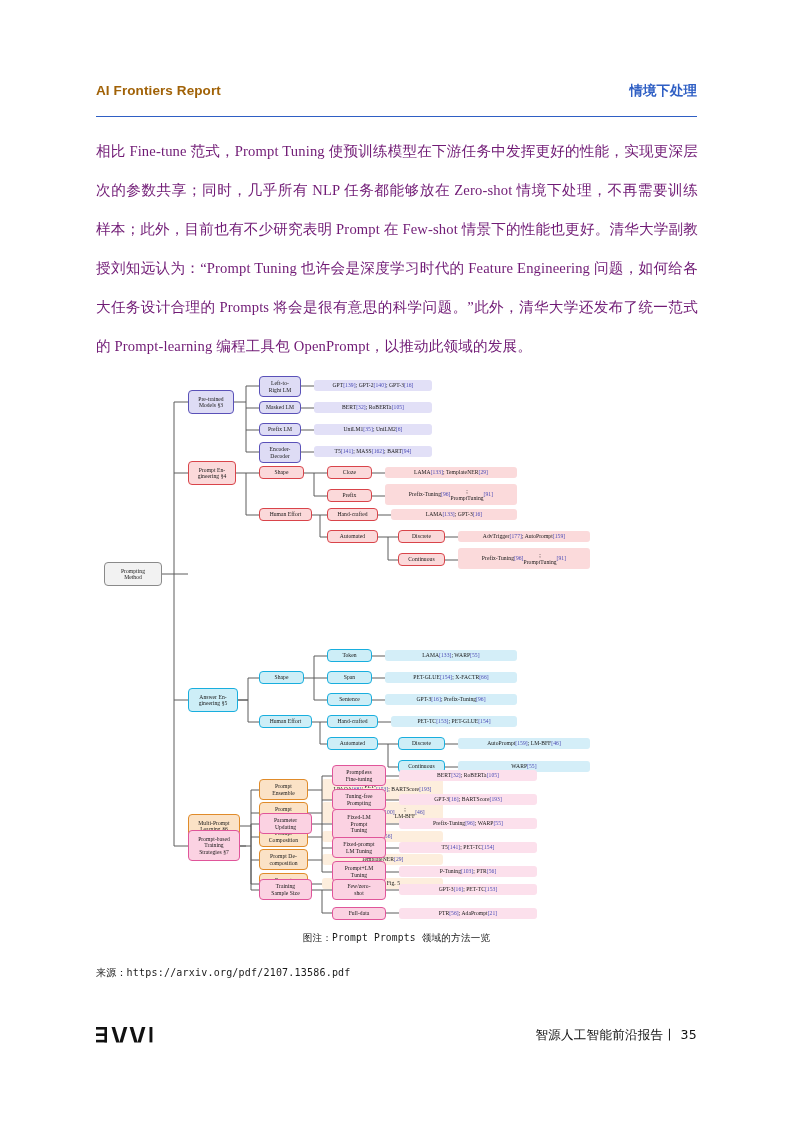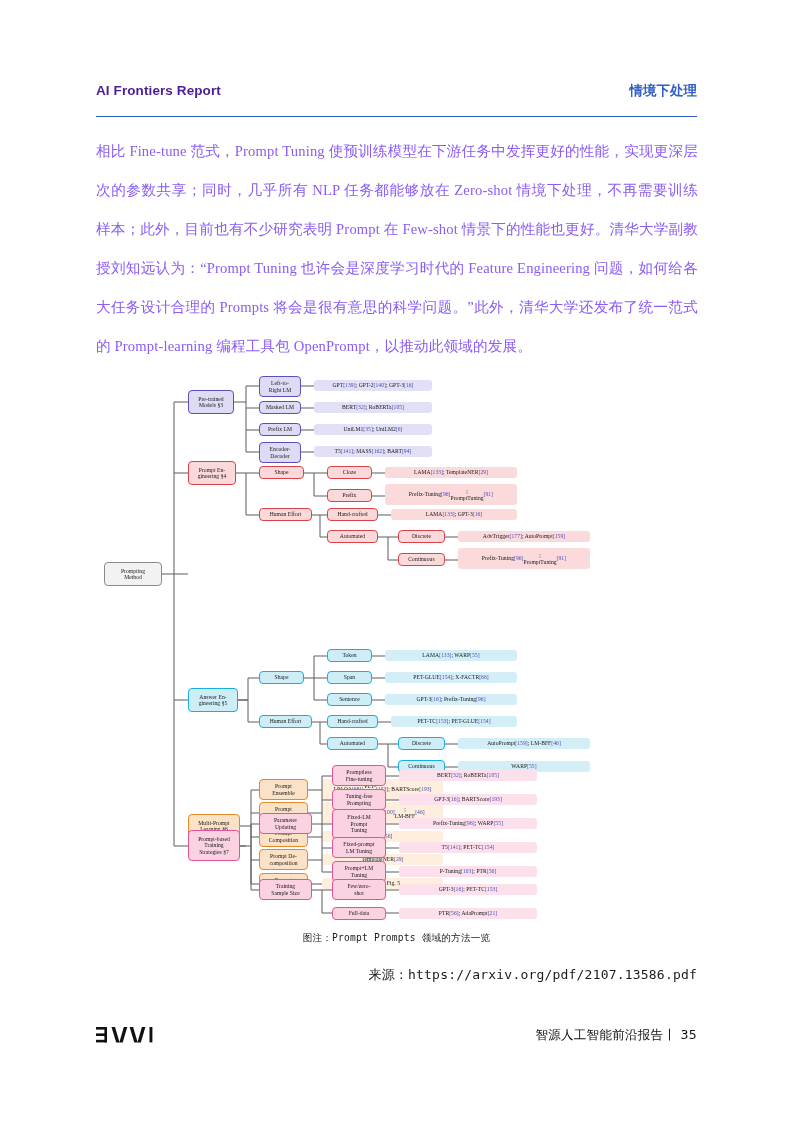--- a/index.html
+++ b/index.html
@@ -25,42 +25,42 @@
     height: 32px;
     border-bottom: 1.6px solid #2f5fc4;
     display: flex;
     align-items: flex-start;
     justify-content: space-between;
   }
   .header-left {
     font-family: "Liberation Sans", sans-serif;
     font-size: 13.5px;
     font-weight: bold;
-    color: #4c1d95;
+    color: #a16207;
     letter-spacing: 0.1px;
     line-height: 1;
   }
   .header-right {
     font-family: "DejaVu Sans", sans-serif;
     font-size: 13.5px;
     font-weight: bold;
     color: #2f5fc4;
     line-height: 1;
   }
 
   
   .body-text {
     position: absolute;
     left: 96px;
     top: 132px;
     width: 602px;
     font-family: "Liberation Serif", serif;
     font-size: 14.6px;
     line-height: 39px;
-    color: #8b5cf6;
+    color: #701a75;
     text-align: justify;
     text-justify: inter-character;
     letter-spacing: 0.15px;
   }
 
   
   .figure {
     position: absolute;
     left: 96px;
     top: 380px;
@@ -140,23 +140,23 @@
     font-family: "DejaVu Sans Mono", monospace;
     font-size: 9.6px;
     color: #1a1a1a;
     letter-spacing: 0.2px;
   }
   .fig-source {
     position: absolute;
     left: 96px;
     top: 966px;
     width: 601px;
-    text-align: right;
+    text-align: left;
     font-family: "DejaVu Sans Mono", monospace;
-    font-size: 13px;
+    font-size: 10px;
     color: #1a1a1a;
     letter-spacing: 0.2px;
   }
 
   
   .footer {
     position: absolute;
     left: 96px;
     top: 1022px;
     width: 601px;

